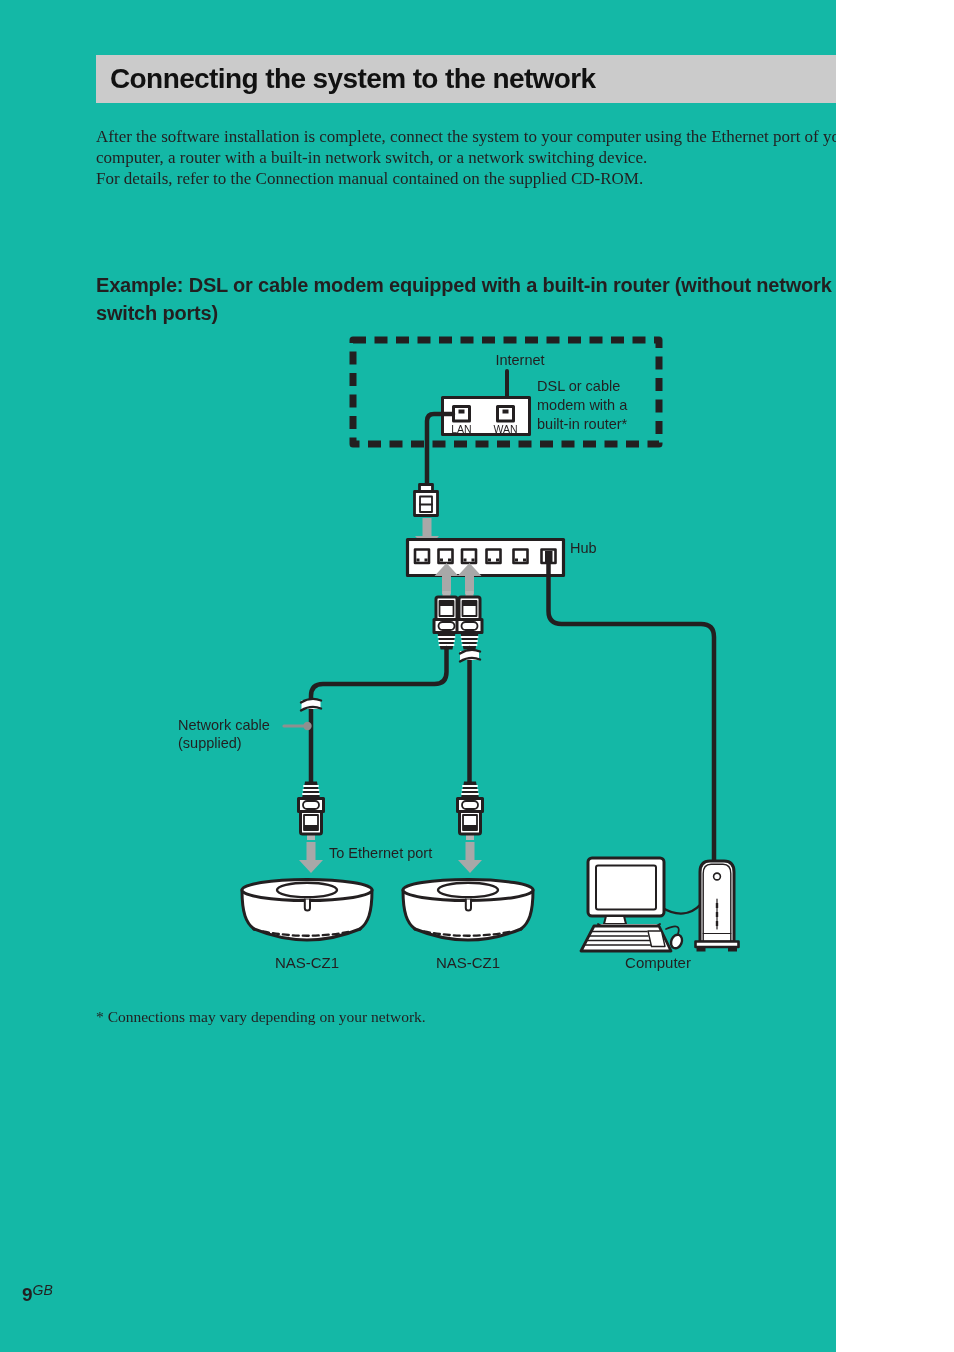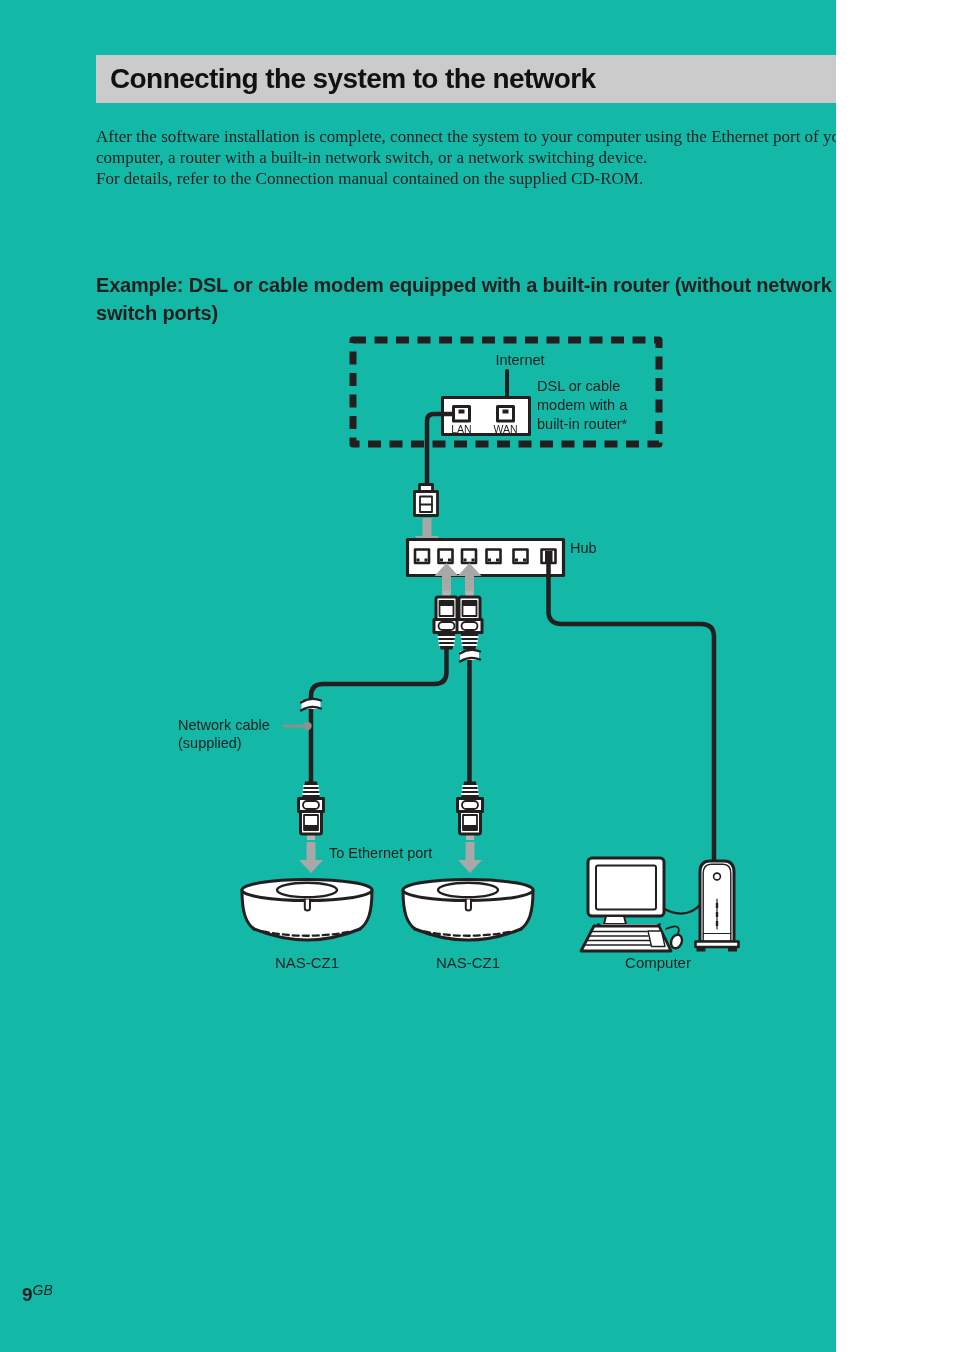--- a/index.html
+++ b/index.html
@@ -218,16 +218,17 @@
         <rect x="715.8" y="921" width="2.4" height="5" fill="#231f20"></rect>
         <path d="M703.2,933.5 H730.8" stroke="#231f20" stroke-width="1.2"></path>
         <rect x="695.5" y="941.5" width="43" height="5.5" fill="#fff" stroke="#231f20" stroke-width="2.6"></rect>
         <rect x="696.5" y="947" width="9" height="4.5" fill="#231f20"></rect>
         <rect x="728" y="947" width="9" height="4.5" fill="#231f20"></rect>
       </g>
     </g>
     <text x="658" y="968" font-size="15" text-anchor="middle">Computer</text>
   </svg>
 
+  <div class="footnote">* Connections may vary depending on your network.</div>
 
   <div class="page-number"><span>9</span><span class="region">GB</span></div>
 
 </div>
 
 </body></html>

